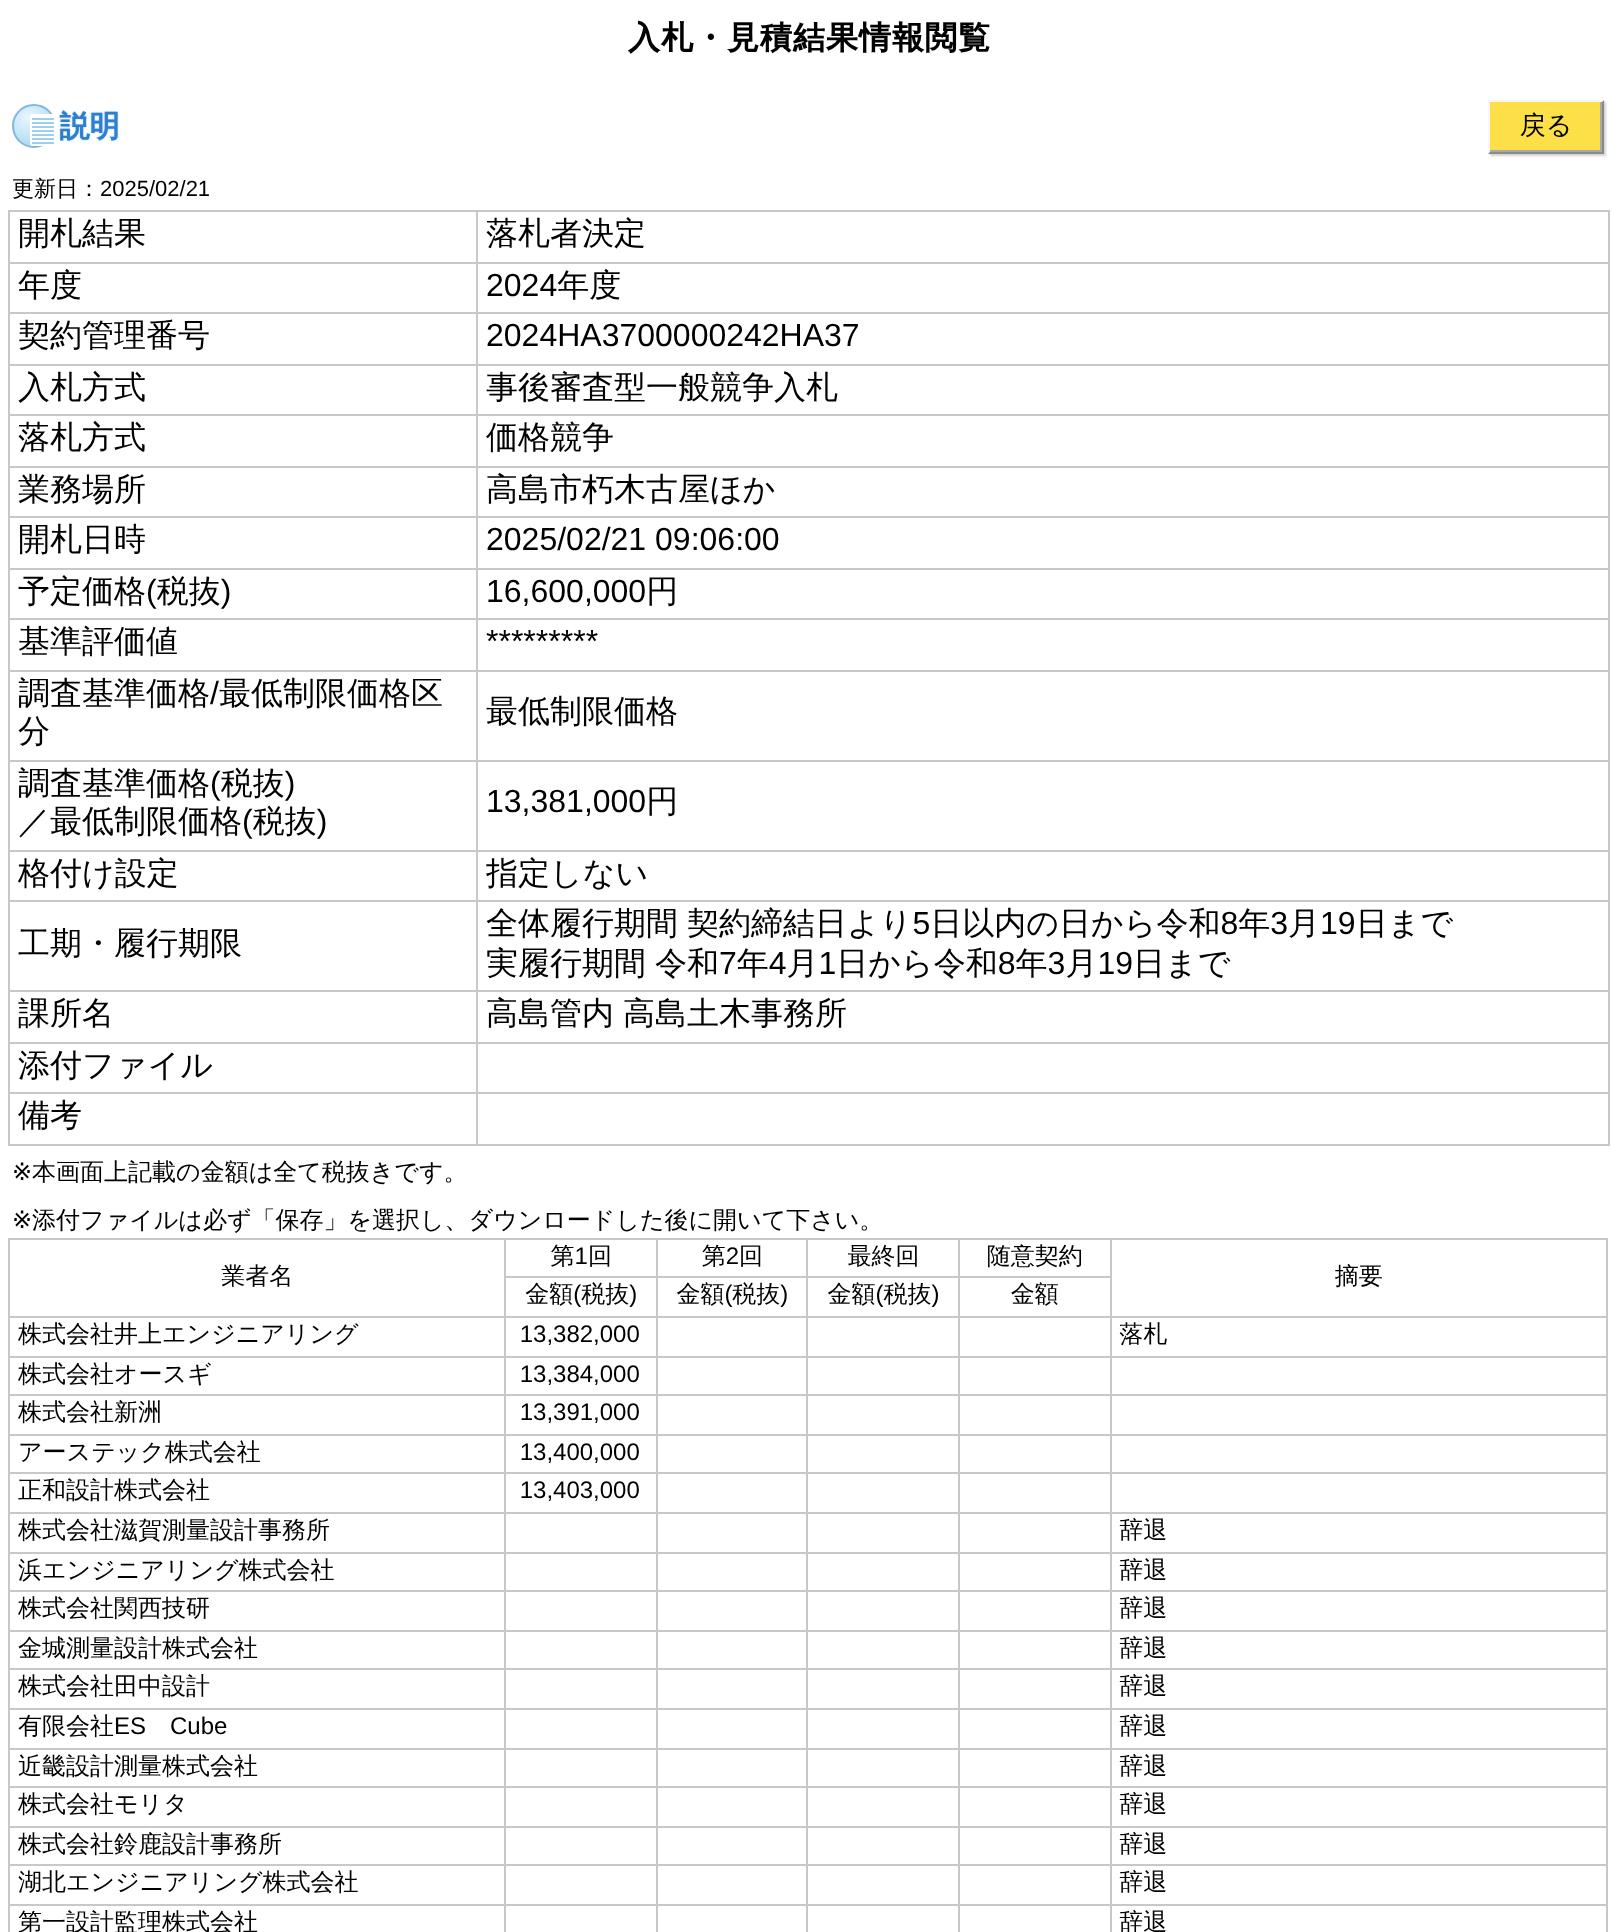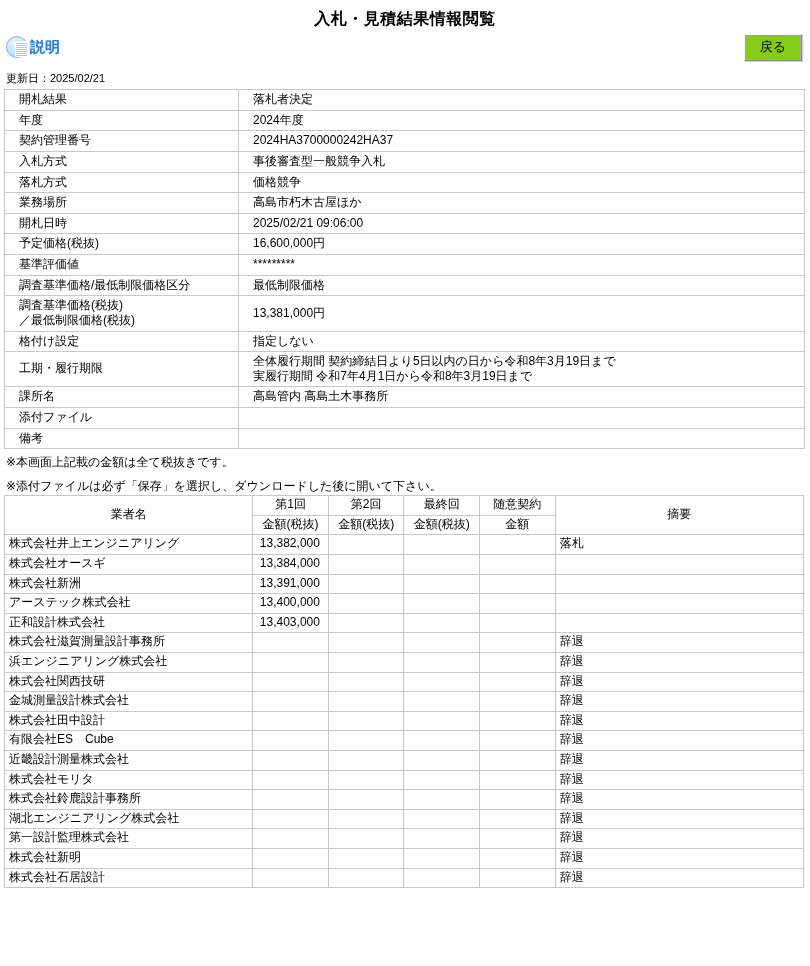--- a/index.html
+++ b/index.html
@@ -18,21 +18,21 @@
     font-size: 16px;
     font-weight: bold;
     letter-spacing: 0.5px;
     padding-top: 9px;
     margin: 0;
   }
 
   .toolbar {
     position: relative;
     height: 34px;
-    margin-top: 4px;
+    margin-top: 20px;
   }
   .help-link {
     position: absolute;
     left: 6px; top: 2px;
     display: flex;
     align-items: center;
     gap: 2px;
     text-decoration: none;
     cursor: pointer;
   }
@@ -65,21 +65,21 @@
     text-shadow: 0 0 1px #9fd0f0;
     letter-spacing: 0px;
   }
   .back-btn {
     position: absolute;
     right: 8px; top: 0px;
     min-width: 58px;
     padding: 3px 12px 4px;
     font-size: 13px;
     font-family: "Liberation Sans", "DejaVu Sans", sans-serif;
-    background: #84cc16;
+    background: #fde047;
     border: 1px solid #8a8a8a;
     border-top-color: #f7f7f7;
     border-left-color: #f7f7f7;
     box-shadow: inset -1px -1px 0 #a9a9a9, 1px 1px 1px rgba(0,0,0,0.18);
     cursor: pointer;
     color: #000;
   }
 
   .updated {
     font-size: 11px;
@@ -90,22 +90,22 @@
 
   
   .info-table {
     width: 800px;
     margin-left: 4px;
     border: 1px solid #b9b9b9;
     table-layout: fixed;
   }
   .info-table td {
     border: 1px solid #c8c8c8;
-    font-size: 12px;
-    padding: 2px 4px 3px 14px;
+    font-size: 16px;
+    padding: 2px 4px 3px 4px;
     line-height: 1.22;
     vertical-align: middle;
     word-break: break-all;
   }
   .info-table td.k { width: 234px; }
   .info-table td.v { width: 566px; }
   .two-line { line-height: 1.25; }
 
   .note {
     font-size: 12px;

